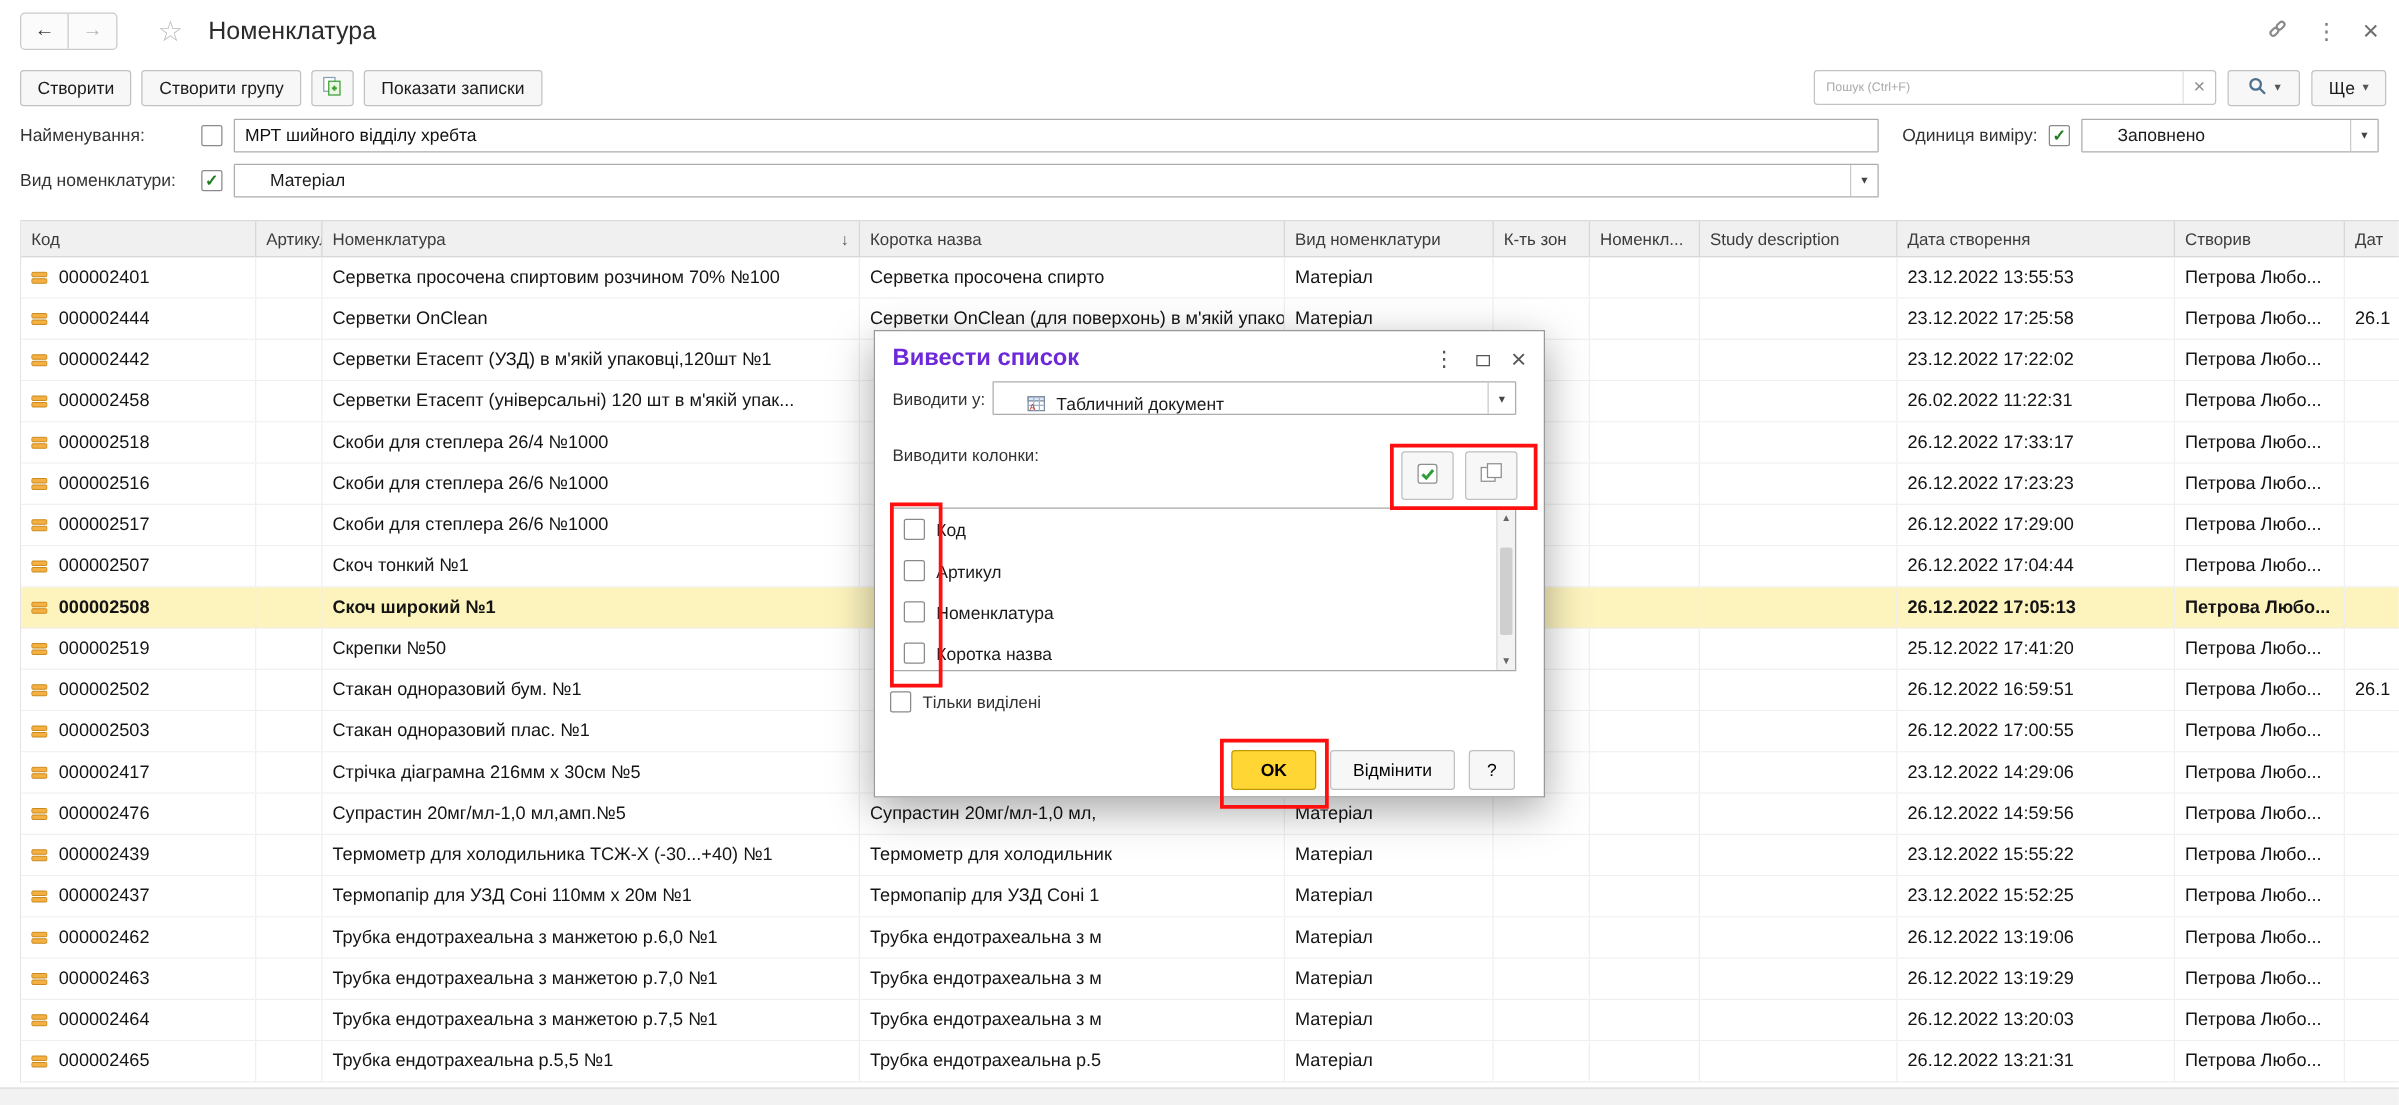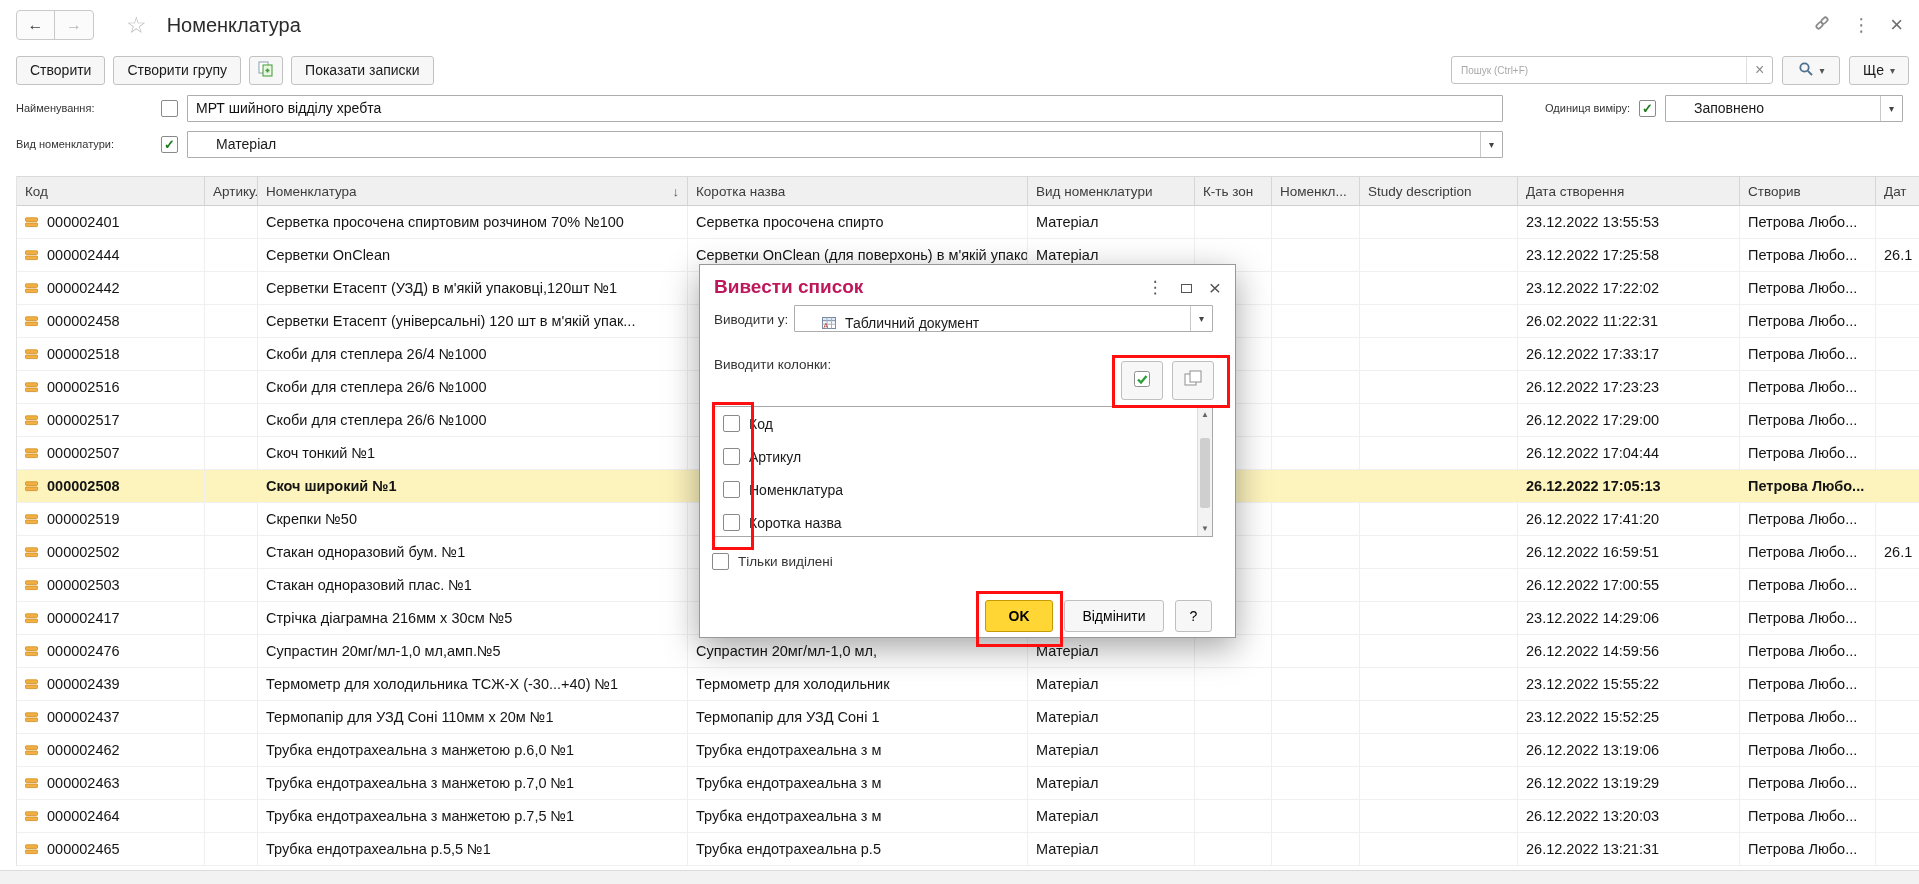--- a/index.html
+++ b/index.html
@@ -26,21 +26,21 @@
   .tb-right { margin-left:auto; display:flex; align-items:center; gap:9px; }
   .search-box { width:322px; height:28px; border:1px solid #c2c2c2; border-radius:3px; display:flex; align-items:stretch; background:#fff; }
   .search-box input { flex:1; border:none; outline:none; padding:0 9px; font-size:10px; font-family:inherit; color:#222; background:transparent; }
   .search-box input::placeholder { color:#a9a9a9; }
   .clear-seg { width:26px; display:flex; align-items:center; justify-content:center; color:#8c8c8c; font-size:16px; border-left:1px solid #e0e0e0; cursor:pointer; }
   .search-btn { width:58px; justify-content:center; padding:0 6px; }
   .caret { font-size:10px; color:#555; }
 
   
   .filter-row { height:36px; display:flex; align-items:center; padding-left:16px; }
-  .f-label { width:145px; font-size:11px; color:#333; flex:none; }
+  .f-label { width:145px; font-size:14px; color:#333; flex:none; }
   .cb { width:17px; height:17px; background:#fff; border:1px solid #8a8a8a; border-radius:2px; flex:none;
     display:inline-flex; align-items:center; justify-content:center; font-size:13px; font-weight:bold; color:#1c7c1c; cursor:pointer; }
   .f-input { margin-left:9px; width:1316px; height:27px; border:1px solid #adadad; border-radius:1px;
     font-size:14px; font-family:inherit; padding:0 8px; color:#111; }
   .combo { height:27px; border:1px solid #adadad; border-radius:1px; background:#fff; display:flex; align-items:center; cursor:pointer;padding-left:20px; }
   .combo-text { flex:1; padding:0 8px; font-size:14px; white-space:nowrap; overflow:hidden; }
   .combo-arrow { width:22px; align-self:stretch; display:flex; align-items:center; justify-content:center;
     border-left:1px solid #c9c9c9; font-size:10px; color:#444; }
   .kind-combo { margin-left:9px; width:1316px; }
   .fr-right { margin-left:auto; display:flex; align-items:center; gap:9px; padding-right:16px; }
@@ -59,21 +59,21 @@
   .tcell { display:flex; align-items:center; padding:0 8px; font-size:14.5px; color:#141414;
     border-right:1px solid #efefef; white-space:nowrap; overflow:hidden; }
   .tcell:last-child { border-right:none; }
   .item-icon { flex:none; margin-right:9px; display:inline-flex; }
   .bottom-strip { position:absolute; left:0; right:0; top:870px; height:14px; background:#f2f2f2; border-top:1px solid #dcdcdc; }
 
   
   .dialog { position:absolute; left:699px; top:264px; width:537px; height:374px; background:#fff;
     border:1px solid #989898; box-shadow:0 10px 32px rgba(0,0,0,.35); z-index:10; }
   .dlg-titlebar { position:absolute; left:0; right:0; top:0; height:44px; display:flex; align-items:center; padding:0 14px; }
-  .dlg-title { font-size:19px; font-weight:bold; color:#be185d; }
+  .dlg-title { font-size:19px; font-weight:bold; color:#6d28d9; }
   .dlg-icons { margin-left:auto; display:flex; align-items:center; gap:17px; color:#555; }
   .dlg-ic { cursor:pointer; font-size:17px; line-height:1; }
   .maxbox { display:inline-block; width:11px; height:9px; border:1.5px solid #555; }
   .dlg-label { font-size:13.5px; color:#333; }
   .out-label { position:absolute; left:14px; top:47px; }
   .dlg-combo { position:absolute; left:94px; top:40px; width:419px;align-items:flex-end; }
   .sheet-ic { flex:none; margin-left:6px; display:inline-flex; }
   .cols-label { position:absolute; left:14px; top:92px; }
   .col-btns { position:absolute; top:96px; right:21px; display:flex; gap:9px; }
   .icon-btn { width:42px; height:39px; background:#f7f7f7; border:1px solid #bfbfbf; border-radius:3px;
@@ -424,21 +424,21 @@
       </span>
       <span class="code-text">000002519</span>
     </div>
     <div class="tcell"></div>
     <div class="tcell">Скрепки №50</div>
     <div class="tcell"></div>
     <div class="tcell"></div>
     <div class="tcell"></div>
     <div class="tcell"></div>
     <div class="tcell"></div>
-    <div class="tcell">26.12.2022 17:41:20</div>
+    <div class="tcell">25.12.2022 17:41:20</div>
     <div class="tcell">Петрова Любо...</div>
     <div class="tcell"></div>
   </div>
       <div class="grid trow">
     <div class="tcell">
       <span class="item-icon">
         <svg width="13" height="11" viewBox="0 0 13 11">
               <rect x="0.4" y="0.8" width="12.2" height="3.6" rx="1" fill="#f5b043" stroke="#c98a1e" stroke-width="0.8"></rect>
               <rect x="0.4" y="6" width="12.2" height="3.6" rx="1" fill="#f5b043" stroke="#c98a1e" stroke-width="0.8"></rect>
             </svg>

